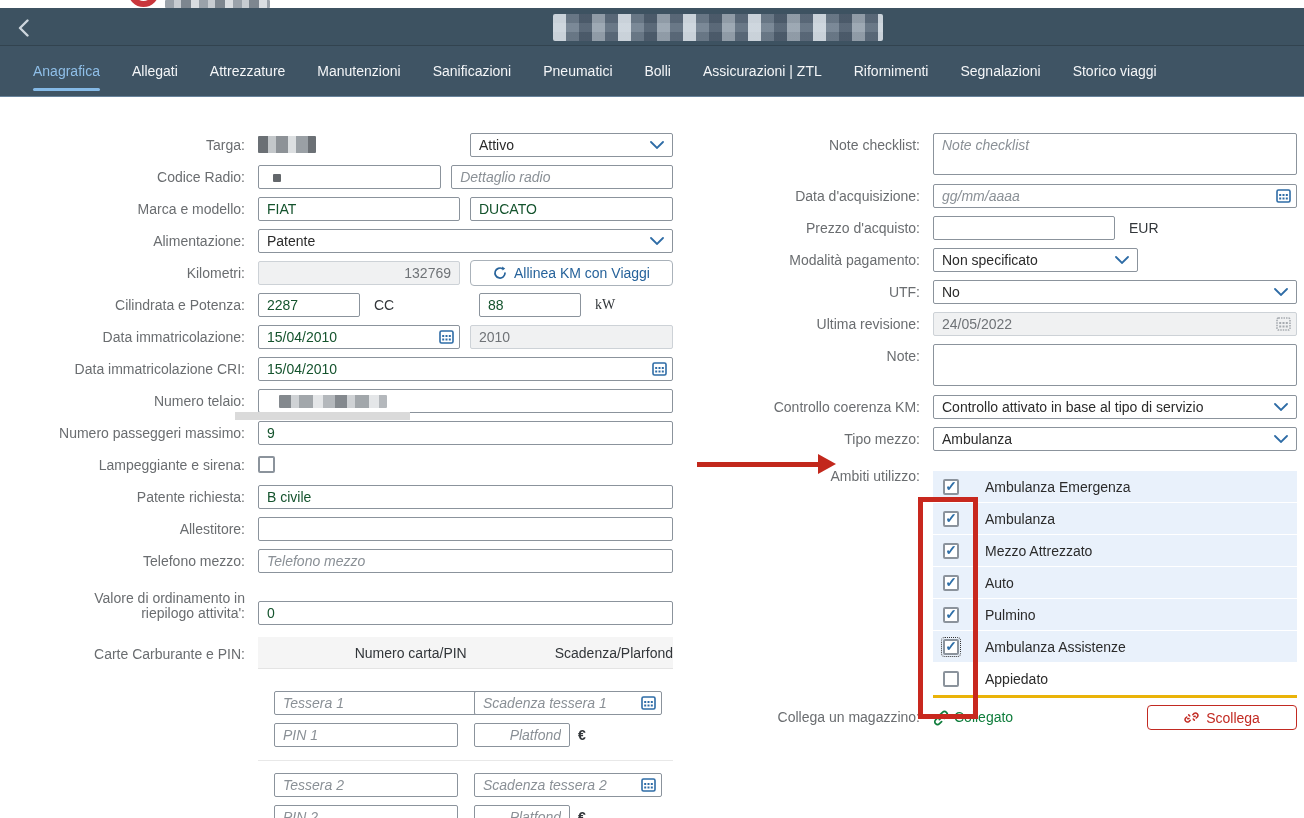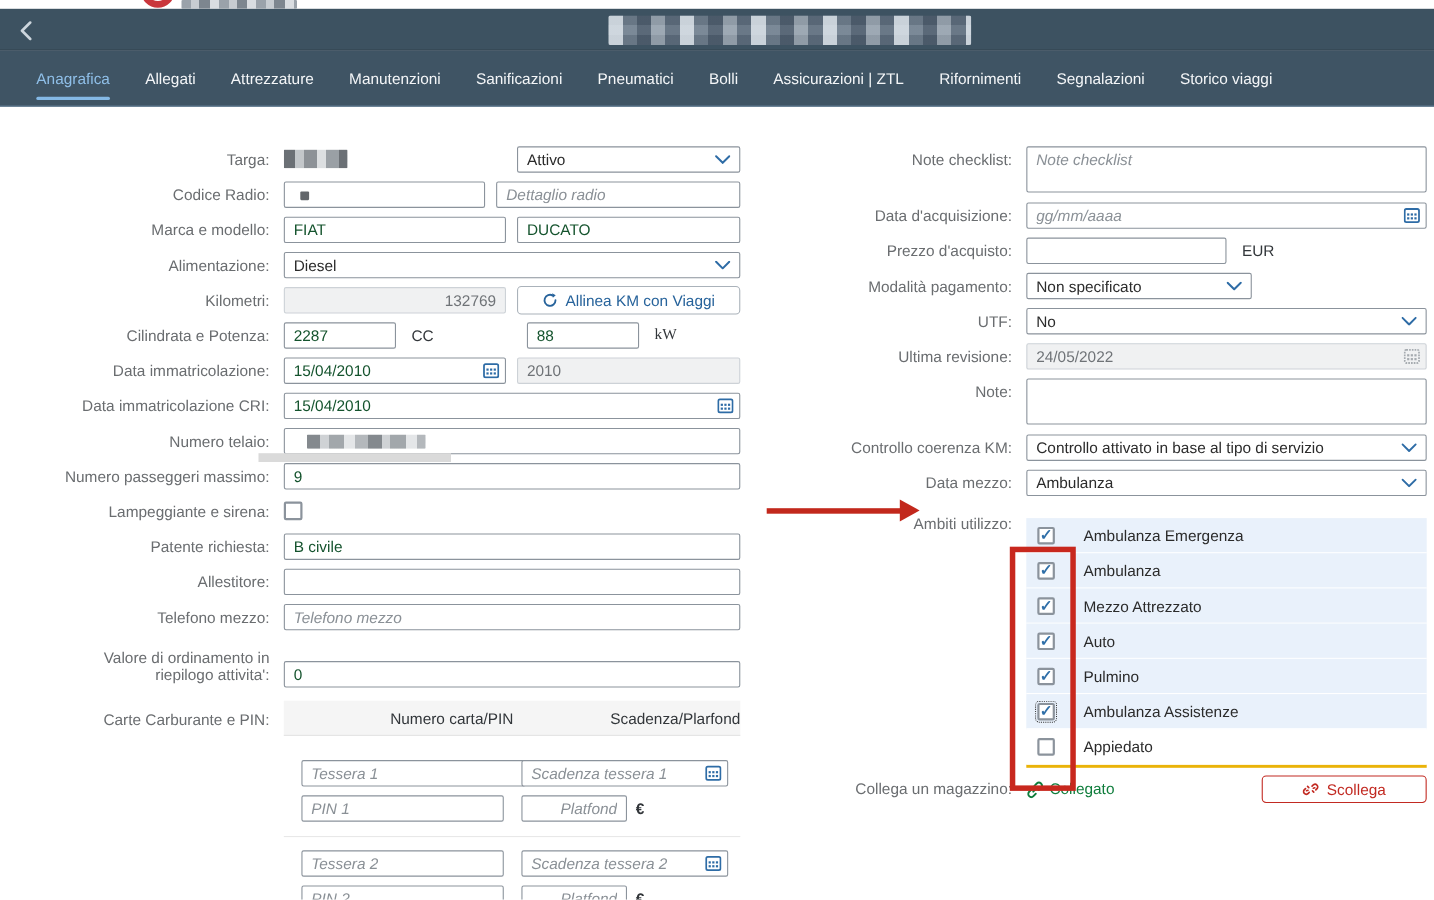--- a/index.html
+++ b/index.html
@@ -186,21 +186,21 @@
         <input class="inp" style="width: 202px;" value="FIAT">
         <div class="gap10"></div>
         <input class="inp" style="width: 203px;" value="DUCATO">
       </div>
     </div>
 
     <div class="frow">
       <div class="flabel">Alimentazione:</div>
       <div class="ffield">
         <div class="sel">
-          <span class="sel-txt">Diesel</span>
+          <span class="sel-txt">Patente</span>
           <svg width="14" height="8" viewBox="0 0 14 8">
               <path d="M1 1 L7 7 L13 1" fill="none" stroke="#2e6ca6" stroke-width="1.8" stroke-linecap="round"></path>
             </svg>
         </div>
       </div>
     </div>
 
     <div class="frow">
       <div class="flabel">Kilometri:</div>
       <div class="ffield">
@@ -482,21 +482,21 @@
         <div class="sel">
           <span class="sel-txt">Controllo attivato in base al tipo di servizio</span>
           <svg width="14" height="8" viewBox="0 0 14 8">
               <path d="M1 1 L7 7 L13 1" fill="none" stroke="#2e6ca6" stroke-width="1.8" stroke-linecap="round"></path>
             </svg>
         </div>
       </div>
     </div>
 
     <div class="frow">
-      <div class="flabel">Data mezzo:</div>
+      <div class="flabel">Tipo mezzo:</div>
       <div class="ffield">
         <div class="sel">
           <span class="sel-txt">Ambulanza</span>
           <svg width="14" height="8" viewBox="0 0 14 8">
               <path d="M1 1 L7 7 L13 1" fill="none" stroke="#2e6ca6" stroke-width="1.8" stroke-linecap="round"></path>
             </svg>
         </div>
       </div>
     </div>
 

